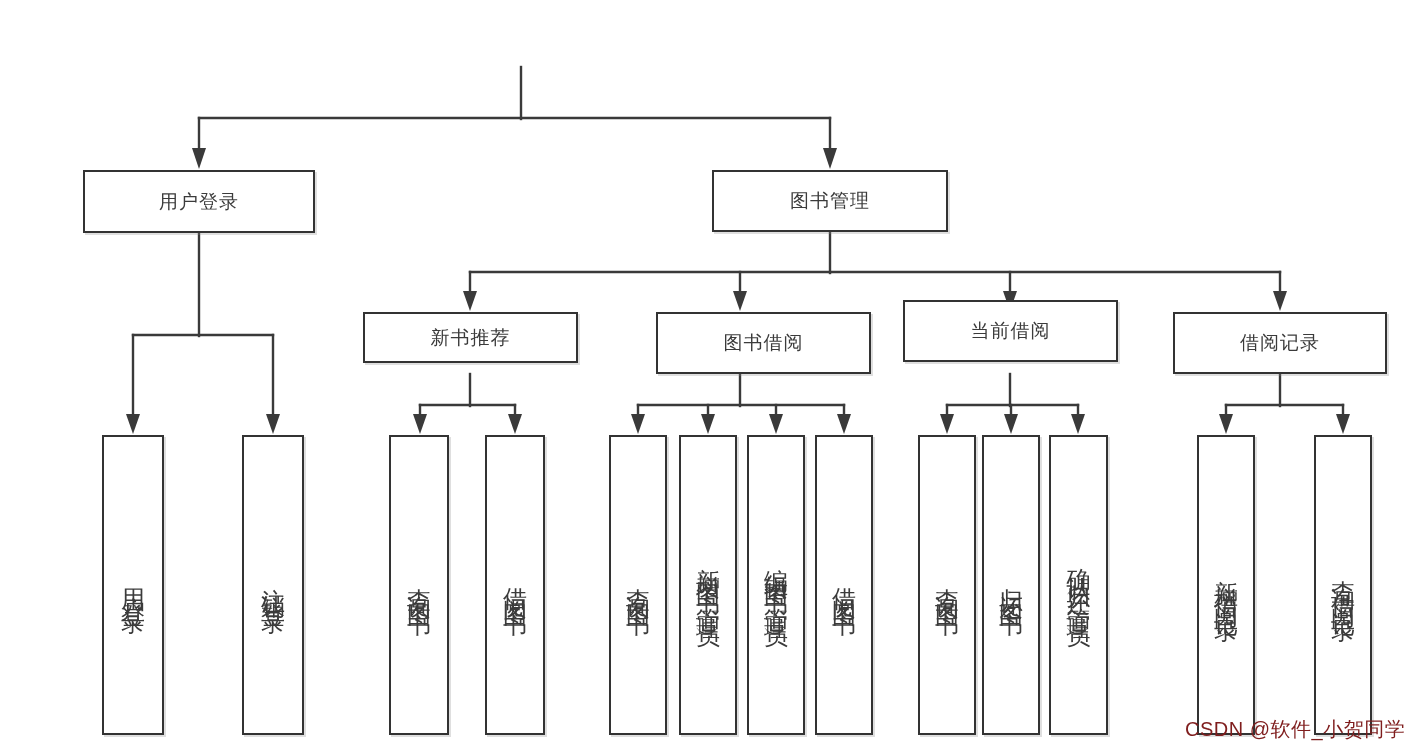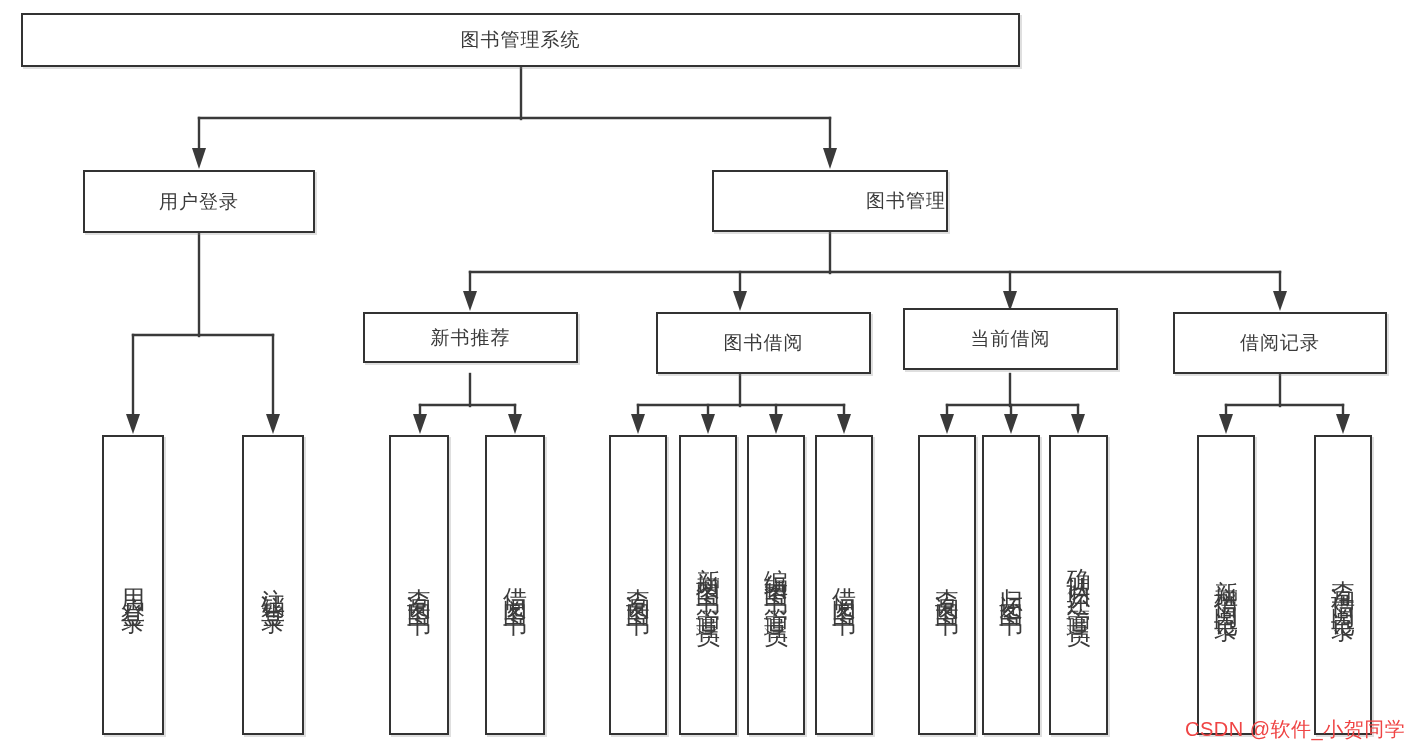--- a/index.html
+++ b/index.html
@@ -44,21 +44,21 @@
     font-size: 24px;
     letter-spacing: 8px;
     line-height: 1;
     color: #3b3b3b;
     white-space: nowrap;
   }
   .watermark {
     position: absolute;
     left: 1185px; top: 716px;
     font-size: 20px;
-    color: #ef4444;
+    color: #7f1d1d;
     letter-spacing: 0.5px;
     white-space: nowrap;
     z-index: 6;
     text-align: right;
   }
 </style>
 </head>
 <body>
 
 <div class="canvas">
@@ -132,38 +132,35 @@
     <g>
       <line x1="1280" y1="374" x2="1280" y2="406"></line>
       <line x1="1226" y1="405" x2="1343" y2="405"></line>
       <line x1="1226" y1="405" x2="1226" y2="416"></line>
       <polygon points="1219,414 1233,414 1226,434"></polygon>
       <line x1="1343" y1="405" x2="1343" y2="416"></line>
       <polygon points="1336,414 1350,414 1343,434"></polygon>
     </g>
   </svg>
 
-  <div class="box root" style="left:21px; top:13px; width:999px; height:54px;">
-    <span class="hlabel">图书管理系统</span>
-  </div>
 
   <div class="box" style="left:83px; top:170px; width:232px; height:63px;">
     <span class="hlabel">用户登录</span>
   </div>
-  <div class="box" style="left:712px; top:170px; width:236px; height:62px;justify-content:flex-end;">
+  <div class="box" style="left:712px; top:170px; width:236px; height:62px;">
     <span class="hlabel">图书管理</span>
   </div>
 
   <div class="box" style="left:363px; top:312px; width:215px; height:51px;">
     <span class="hlabel">新书推荐</span>
   </div>
   <div class="box" style="left:633px; top:312px; width:215px; height:62px;margin-left:23px;">
     <span class="hlabel">图书借阅</span>
   </div>
-  <div class="box" style="left:903px; top:308px; width:215px; height:62px;">
+  <div class="box" style="left:903px; top:300px; width:215px; height:62px;">
     <span class="hlabel">当前借阅</span>
   </div>
   <div class="box" style="left:1173px; top:312px; width:214px; height:62px;">
     <span class="hlabel">借阅记录</span>
   </div>
 
   <div class="box" style="left:102px; top:435px; width:62px; height:300px;">
     <span class="vtext">用户登录</span>
   </div>
   <div class="box" style="left:242px; top:435px; width:62px; height:300px;">

